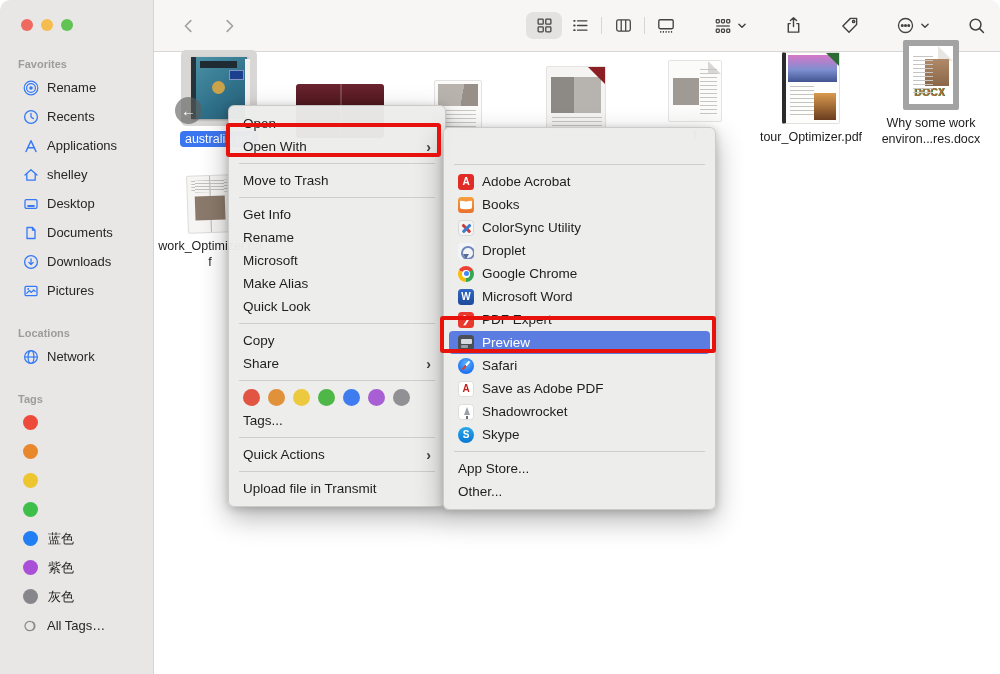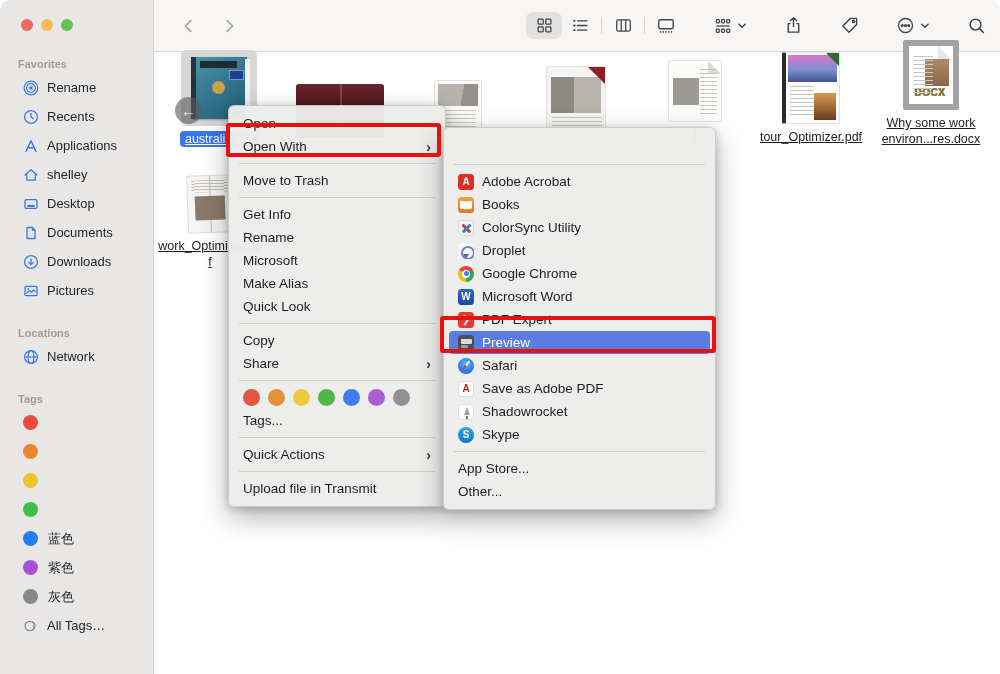--- a/index.html
+++ b/index.html
@@ -26,21 +26,21 @@
   .vbtn{width:36px;height:27px;display:flex;align-items:center;justify-content:center;border-radius:7px;color:#434345;}
   .vbtn.active{background:#e4e2e0;}
   .vsep{width:1px;height:17px;background:#d8d6d4;margin:0 3px;}
   .rightbtns{position:absolute;left:560px;right:14px;display:flex;align-items:center;justify-content:space-between;color:#434345;}
   .withchev{display:flex;align-items:center;gap:5px;}
 
   
   .content{position:absolute;left:155px;top:53px;right:0;bottom:0;background:#fff;}
   .file{position:absolute;width:110px;display:flex;flex-direction:column;align-items:center;justify-content:flex-end;}
   .fgrid{top:8px;height:86px;}
-  .fname{margin-top:5px;font-size:12.5px;line-height:16px;color:#1d1d1d;max-width:104px;text-align:center;overflow-wrap:break-word;word-break:break-word;text-decoration:underline;}
+  .fname{margin-top:5px;font-size:12.5px;line-height:16px;color:#1d1d1d;max-width:104px;text-align:center;overflow-wrap:break-word;word-break:break-word;}
   .fname.pill{background:#3b76f1;color:#fff;border-radius:4px;padding:0 5px;max-width:120px;}
   .thwrap{position:relative;}
   .sel .thwrap{background:#d8d7d5;border-radius:5px;padding:7px 10px;}
   .th{position:relative;}
   .badge{position:absolute;left:-6px;bottom:2px;width:27px;height:27px;border-radius:50%;background:rgba(92,92,92,.62);color:#fff;display:flex;align-items:center;justify-content:center;font-size:15px;font-weight:700;z-index:3;}
 
   .th-australia{width:56px;height:62px;background:linear-gradient(140deg,#4a91a6 0%,#2f7089 60%,#285f78 100%);border-left:5px solid #25343c;box-shadow:1px 1px 2px rgba(0,0,0,.3);}
   .th-australia::before{content:"";position:absolute;right:-3px;top:2px;width:5px;height:58px;background:#f3f2f0;}
   .th-australia .p1{position:absolute;right:3px;top:13px;width:15px;height:10px;background:#1c3f8f;box-shadow:inset 0 0 0 1px rgba(255,255,255,.45);}
   .th-australia .p2{position:absolute;left:16px;top:24px;width:13px;height:13px;border-radius:50%;background:#c9a24a;}

